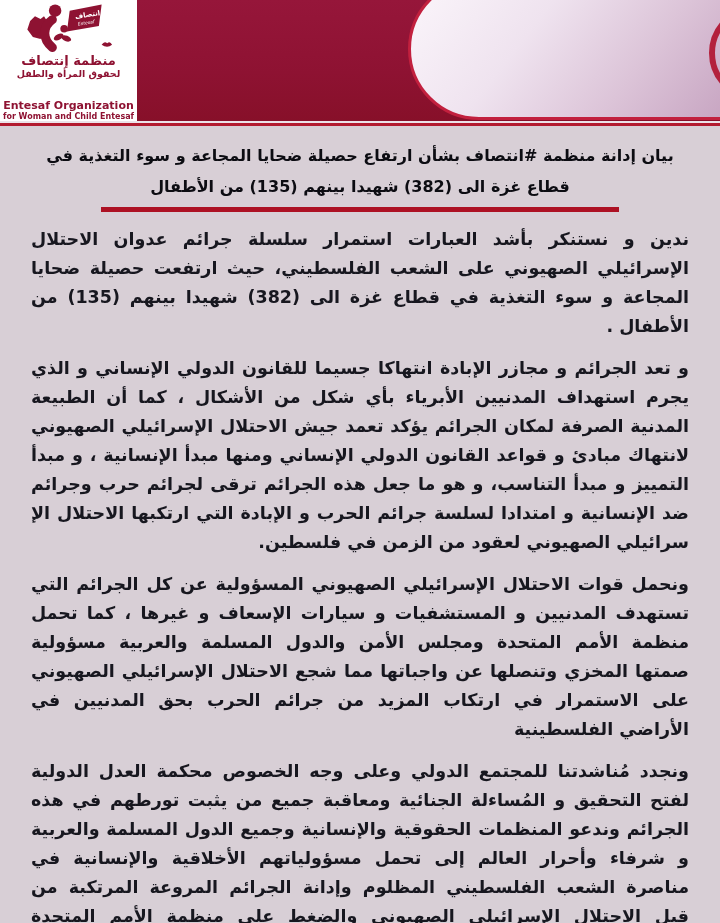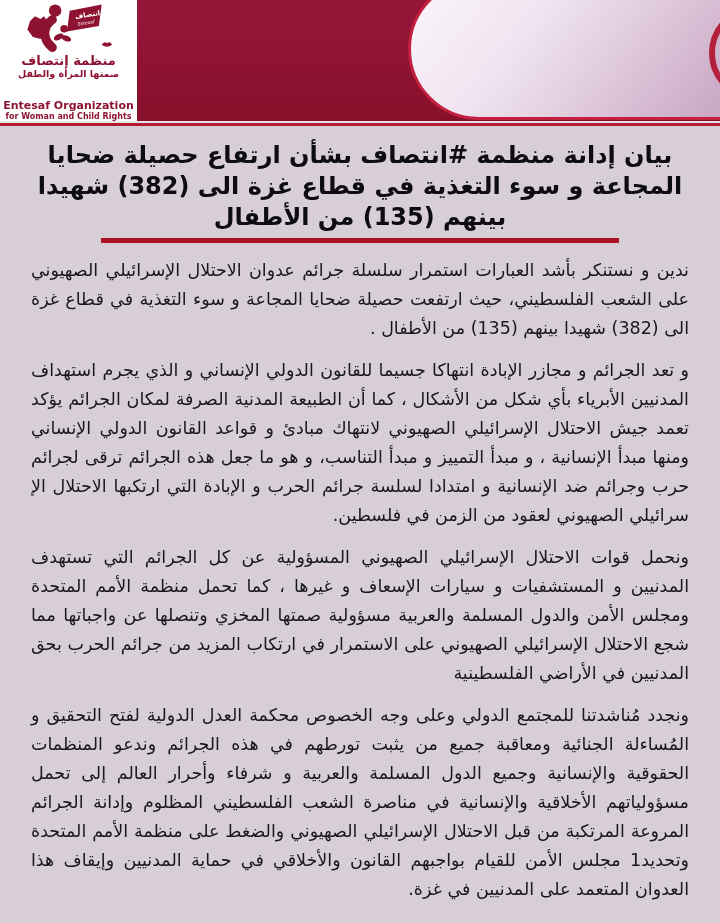--- a/index.html
+++ b/index.html
@@ -46,26 +46,26 @@
   .banner-title{
     position:absolute;top:48px;right:62px;
     font-size:45px;color:#161616;direction:rtl;line-height:1;
     letter-spacing:1px;
   }
   .header-rule{height:5px;flex:0 0 auto;border-top:2px solid #ece3e9;background:var(--rule-red);}
 
   
   .main{flex:1 1 auto;padding:12px 31px 0;direction:rtl;}
   .doc-title{
-    font-size:24px;font-weight:bold;color:#0c0c12;text-align:center;
+    font-size:16px;font-weight:bold;color:#0c0c12;text-align:center;
     line-height:31px;margin:2px 6px 0;
   }
   .title-underline{width:518px;height:5px;background:#ad1124;margin:5px auto 0;}
   .doc-paragraph{
-    font-size:17.5px;font-weight:normal;color:var(--ink);
+    font-size:17.5px;font-weight:bold;color:var(--ink);
     text-align:justify;line-height:29px;margin-top:13px;
   }
   .doc-paragraph + .doc-paragraph{}
 </style>
 </head>
 <body>
 
 <div class="page">
 
   <header class="header">
@@ -83,23 +83,23 @@
 
         <path fill="#8e1232" d="M66 11 L112 2 L108 33 L62 41 Z"></path>
         <g transform="rotate(-9 87 20)">
           <text x="74" y="21" font-size="10" fill="#ffffff" font-weight="bold">انتصاف</text>
           <text x="76" y="31" font-size="6.5" fill="#ffffff" font-style="italic">Entesaf</text>
         </g>
 
         <path fill="#8e1232" d="M112 60 q4 -6 8 -2 q4 -4 7 2 q-7 6 -15 0 Z"></path>
       </svg>
       <div class="logo-ar">منظمة إنتصاف</div>
-      <div class="logo-ar-sub">صمتها المرأة والطفل</div>
+      <div class="logo-ar-sub">لحقوق المرأة والطفل</div>
       <div class="logo-en">Entesaf Organization</div>
-      <div class="logo-en-sub">for Woman and Child Rights</div>
+      <div class="logo-en-sub">for Woman and Child Entesaf</div>
     </div>
     <div class="capsule">
       <div class="ring"></div>
     </div>
     <div class="banner-title">بيان إدانة</div>
   </header>
   <div class="header-rule"></div>
 
   <main class="main">
     <h1 class="doc-title">بيان إدانة منظمة #انتصاف بشأن ارتفاع حصيلة ضحايا المجاعة و سوء التغذية في قطاع غزة الى (382) شهيدا بينهم (135) من الأطفال</h1>

